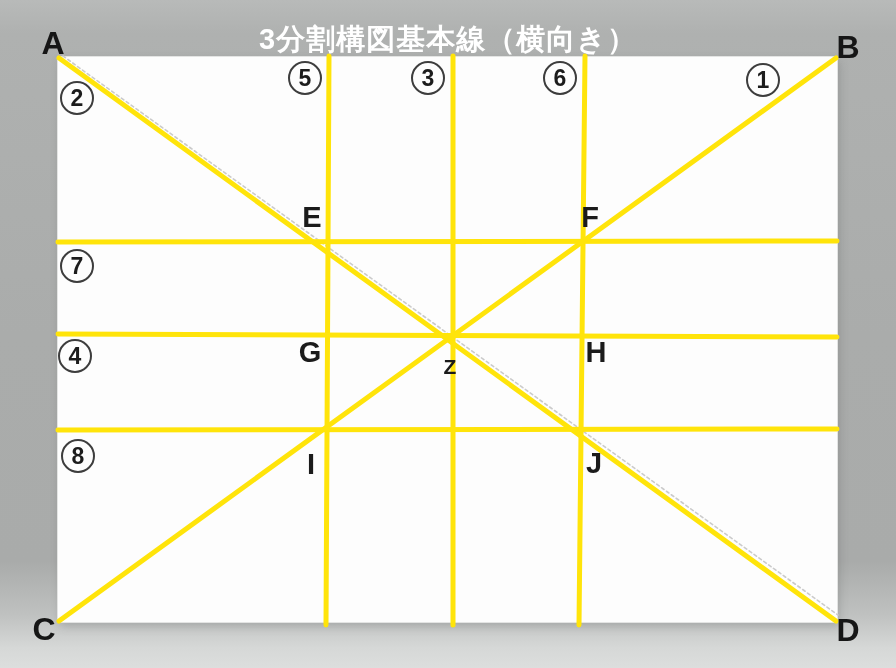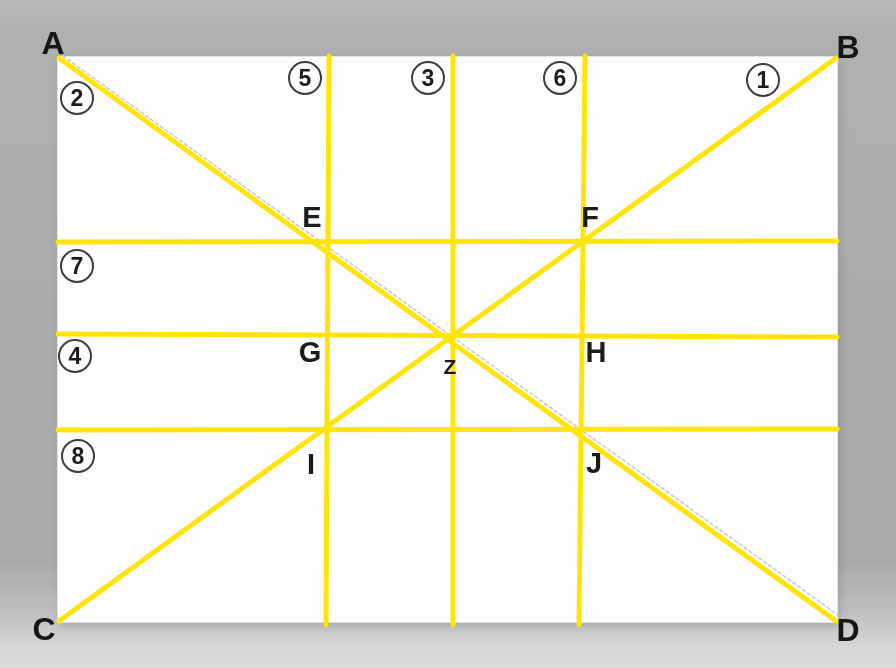--- a/index.html
+++ b/index.html
@@ -34,20 +34,21 @@
     display:flex;align-items:center;justify-content:center;
     font-size:23px;font-weight:600;color:#1c1c1c;line-height:1;
     background:rgba(255,255,255,.0);
   }
 </style>
 </head>
 <body>
 
 <div class="stage">
   <div class="paper" style="left: 58px; top: 57px; width: 779px; height: 565px;"></div>
+  <div class="title">3分割構図基本線（横向き）</div>
   <svg class="svg-overlay" viewBox="0 0 896 668" xmlns="http://www.w3.org/2000/svg">
       <line x1="63" y1="56" x2="838" y2="615" stroke="#cbcbcb" stroke-width="1.6" stroke-linecap="round" stroke-dasharray="3 3"></line>
       <line x1="329" y1="56" x2="326" y2="625" stroke="#ffe40a" stroke-width="5" stroke-linecap="round"></line>
       <line x1="453" y1="56" x2="453" y2="625" stroke="#ffe40a" stroke-width="5" stroke-linecap="round"></line>
       <line x1="585" y1="56" x2="579" y2="625" stroke="#ffe40a" stroke-width="5" stroke-linecap="round"></line>
       <line x1="58" y1="242" x2="837" y2="241" stroke="#ffe40a" stroke-width="5" stroke-linecap="round"></line>
       <line x1="58" y1="334" x2="837" y2="337" stroke="#ffe40a" stroke-width="5" stroke-linecap="round"></line>
       <line x1="58" y1="430" x2="837" y2="429" stroke="#ffe40a" stroke-width="5" stroke-linecap="round"></line>
       <line x1="59" y1="58" x2="836" y2="621" stroke="#ffe40a" stroke-width="5" stroke-linecap="round"></line>
       <line x1="59" y1="621" x2="836" y2="58" stroke="#ffe40a" stroke-width="5" stroke-linecap="round"></line>

